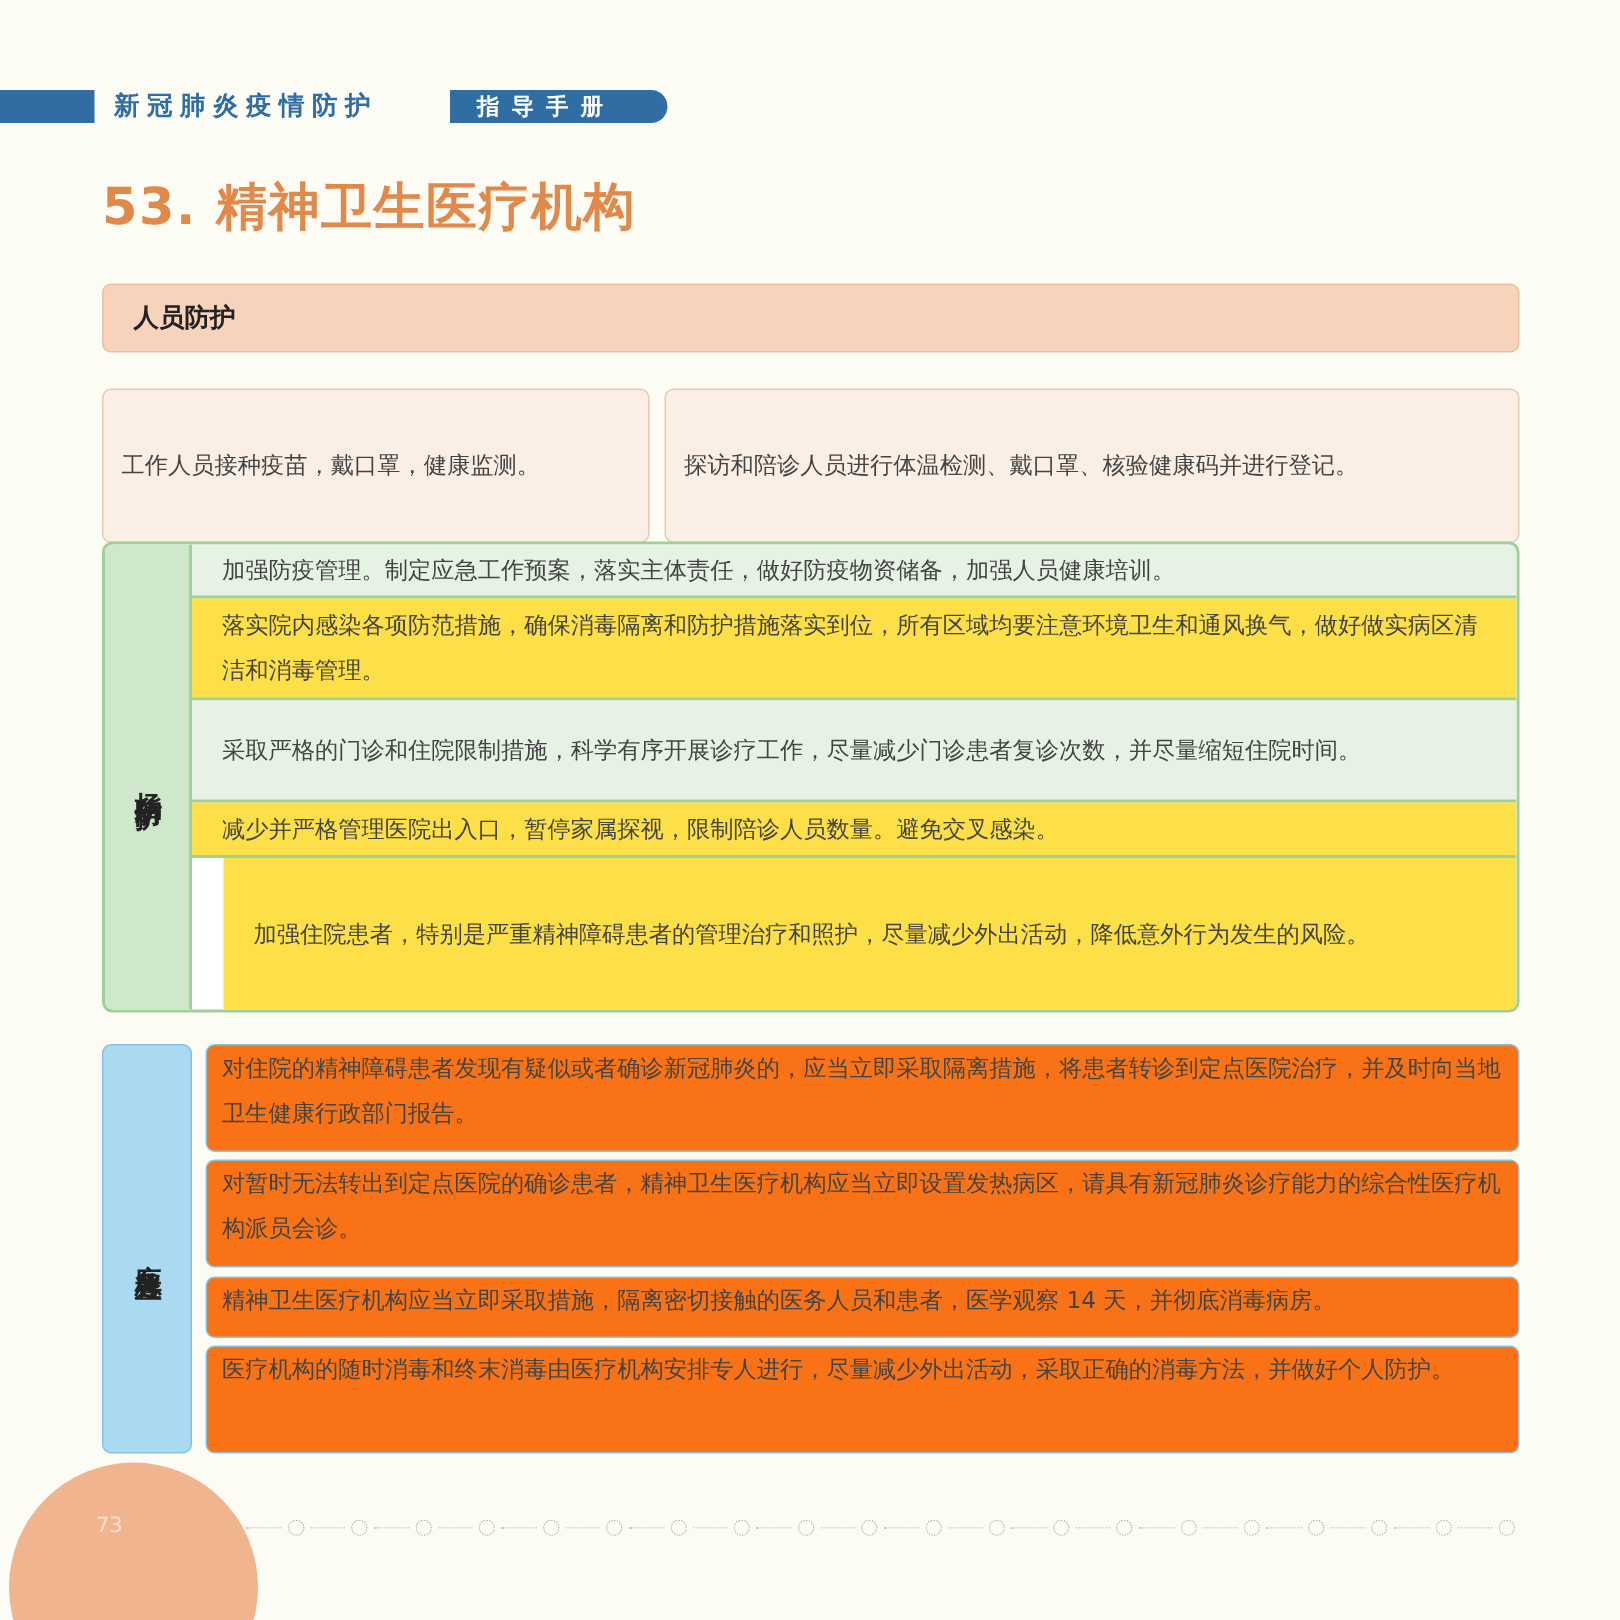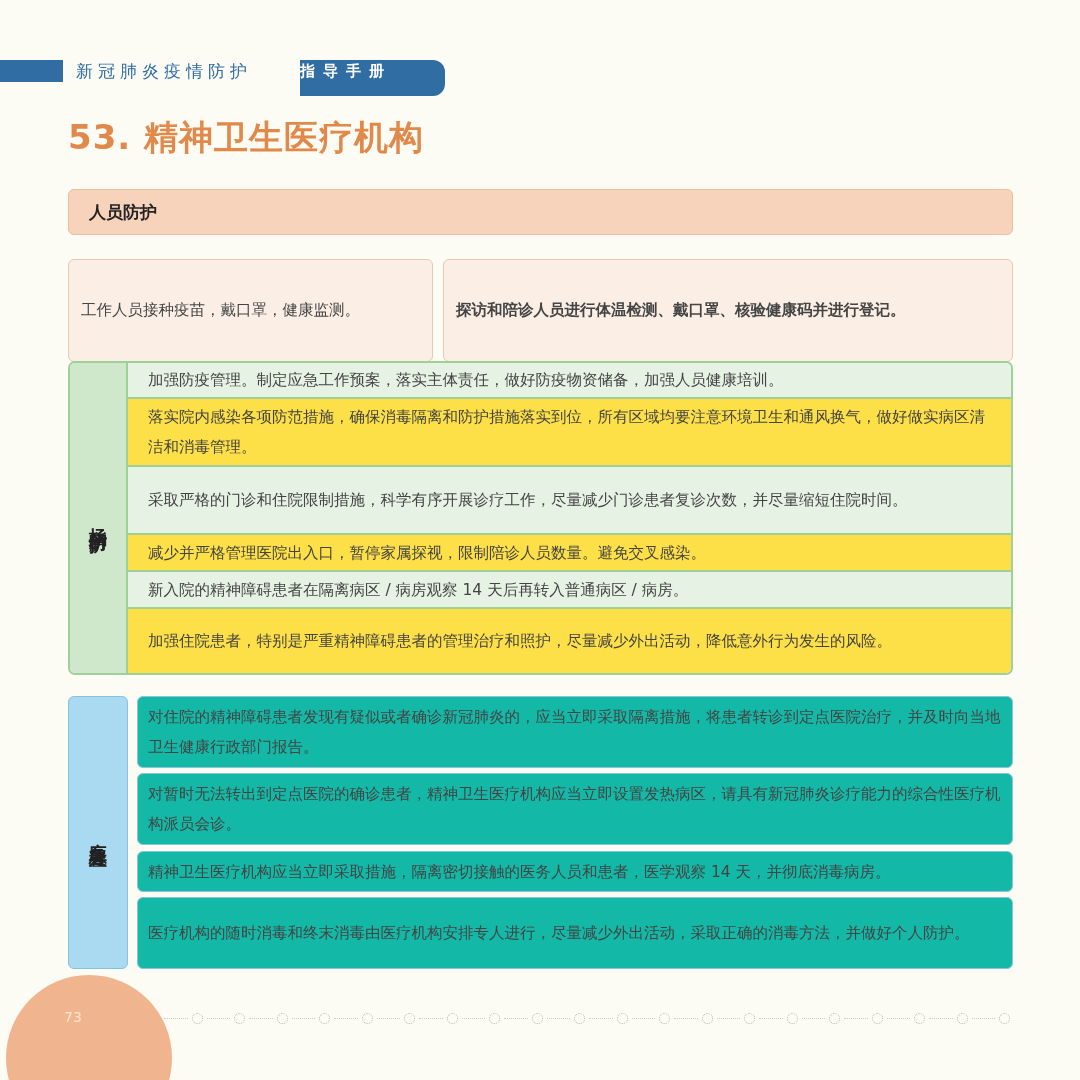--- a/index.html
+++ b/index.html
@@ -8,46 +8,46 @@
     background: #fdfcf4;
     font-family: "DejaVu Sans", "Liberation Sans", sans-serif;
     color: #444;
     position: relative;
   }
   
   .header { position: absolute; top: 58px; left: 0; height: 26px; width: 460px; }
   .header .bar { position: absolute; left: 0; top: 2px; width: 63px; height: 22px; background: #2f6da3; }
   .header .brand {
     position: absolute; left: 76px; top: 0; height: 26px; line-height: 26px;
-    font-size: 17px; font-weight: normal; color: #2f6da3; letter-spacing: 5px; text-align: right;
+    font-size: 17px; font-weight: bold; color: #2f6da3; letter-spacing: 5px; text-align: right;
   }
   .header .pill {
-    position: absolute; left: 300px; top: 2px; width: 145px; height: 36px;
+    position: absolute; left: 300px; top: 2px; width: 145px; height: 22px;
     background: #2f6da3; border-radius: 0 12px 12px 0;
     color: #fff; font-size: 15px; font-weight: bold; line-height: 22px;
-    letter-spacing: 8px;
+    padding-left: 18px; letter-spacing: 8px;
   }
   .title {
     position: absolute; left: 68px; top: 115px;
     font-size: 34px; font-weight: bold; color: #e0894a; letter-spacing: 1px;
   }
 
   
   .pp-header {
     position: absolute; left: 68px; top: 189px; width: 945px; height: 46px;
     background: #f7d3bb; border: 1px solid #e6bfa4; border-radius: 6px;
     font-size: 17px; font-weight: bold; color: #222; line-height: 44px; padding-left: 20px;
   }
   .pp-card {
     position: absolute; top: 259px; height: 103px;
     background: #fbefe5; border: 1px solid #e4c9b3; border-radius: 6px;
     font-size: 15.5px; color: #444; display: flex; align-items: center; padding-left: 12px;
   }
   .pp-card.left { left: 68px; width: 365px; }
-  .pp-card.right { left: 443px; width: 570px; font-weight: bold; }
+  .pp-card.right { left: 443px; width: 570px; }
 
   
   .site {
     position: absolute; left: 68px; top: 361px; width: 945px; height: 314px;
     border: 2px solid #9fd09a; border-radius: 7px; overflow: hidden; background: #fff;
     display: flex;
   }
   .site .side {
     width: 58px; background: #cfe8cc; border-right: 2px solid #9fd09a;
     display: flex; align-items: center; justify-content: center;
@@ -55,35 +55,35 @@
   .vlabel {
     writing-mode: vertical-rl; text-orientation: upright;
     font-size: 18px; font-weight: bold; color: #222; letter-spacing: 2px;
   }
   .site .rows { flex: 1; display: flex; flex-direction: column; border-radius: 15px; }
   .site .row {
     border-bottom: 2px solid #9fd09a; padding: 0 12px 0 20px;
     font-size: 15.5px; line-height: 30px; color: #444;
     display: flex; align-items: center;
   }
-  .site .row:last-child { border-bottom: none; }
+  .site .row:last-child { border-bottom: none; margin-left: 21px; }
   .site .row.tint { background: #e6f3e4; }
   .site .row.plain { background: #fde047; }
 
   
   .emerg-side {
     position: absolute; left: 68px; top: 696px; width: 60px; height: 273px;
     background: #a9daf2; border: 1px solid #85c2e0; border-radius: 6px;
     display: flex; align-items: center; justify-content: center;
   }
   .emerg-card {
     position: absolute; left: 137px; width: 876px;
-    background: #14b8a6; border: 1.5px solid #8cc4dc; border-radius: 6px;
+    background: #f97316; border: 1.5px solid #8cc4dc; border-radius: 6px;
     font-size: 15.5px; line-height: 30px; color: #444; padding: 0 10px;
-    display: flex; align-items: center;
+    display: flex; align-items: flex-start;
   }
 
   
   .page-circle {
     position: absolute; left: 6px; top: 975px; width: 166px; height: 166px;
     border-radius: 50%; background: #f0b48f;
   }
   .page-num {
     position: absolute; left: 64px; top: 1009px; font-size: 14px; color: #fbe3d2;
   }
@@ -123,23 +123,20 @@
       </div>
     <div class="row plain" style="height:68px">
         <span>落实院内感染各项防范措施，确保消毒隔离和防护措施落实到位，所有区域均要注意环境卫生和通风换气，做好做实病区清洁和消毒管理。</span>
       </div>
     <div class="row tint" style="height:68px">
         <span>采取严格的门诊和住院限制措施，科学有序开展诊疗工作，尽量减少门诊患者复诊次数，并尽量缩短住院时间。</span>
       </div>
     <div class="row plain" style="height:37px">
         <span>减少并严格管理医院出入口，暂停家属探视，限制陪诊人员数量。避免交叉感染。</span>
       </div>
-    <div class="row tint" style="height:37px">
-        <span>新入院的精神障碍患者在隔离病区 / 病房观察 14 天后再转入普通病区 / 病房。</span>
-      </div>
     <div class="row plain" style="flex:1">
         <span>加强住院患者，特别是严重精神障碍患者的管理治疗和照护，尽量减少外出活动，降低意外行为发生的风险。</span>
       </div>
   </div>
 </div>
 
 <div class="emerg-side">
   <span class="vlabel">应急处置</span>
 </div>
 <div class="emerg-card" style="top:696px;height:72px">

